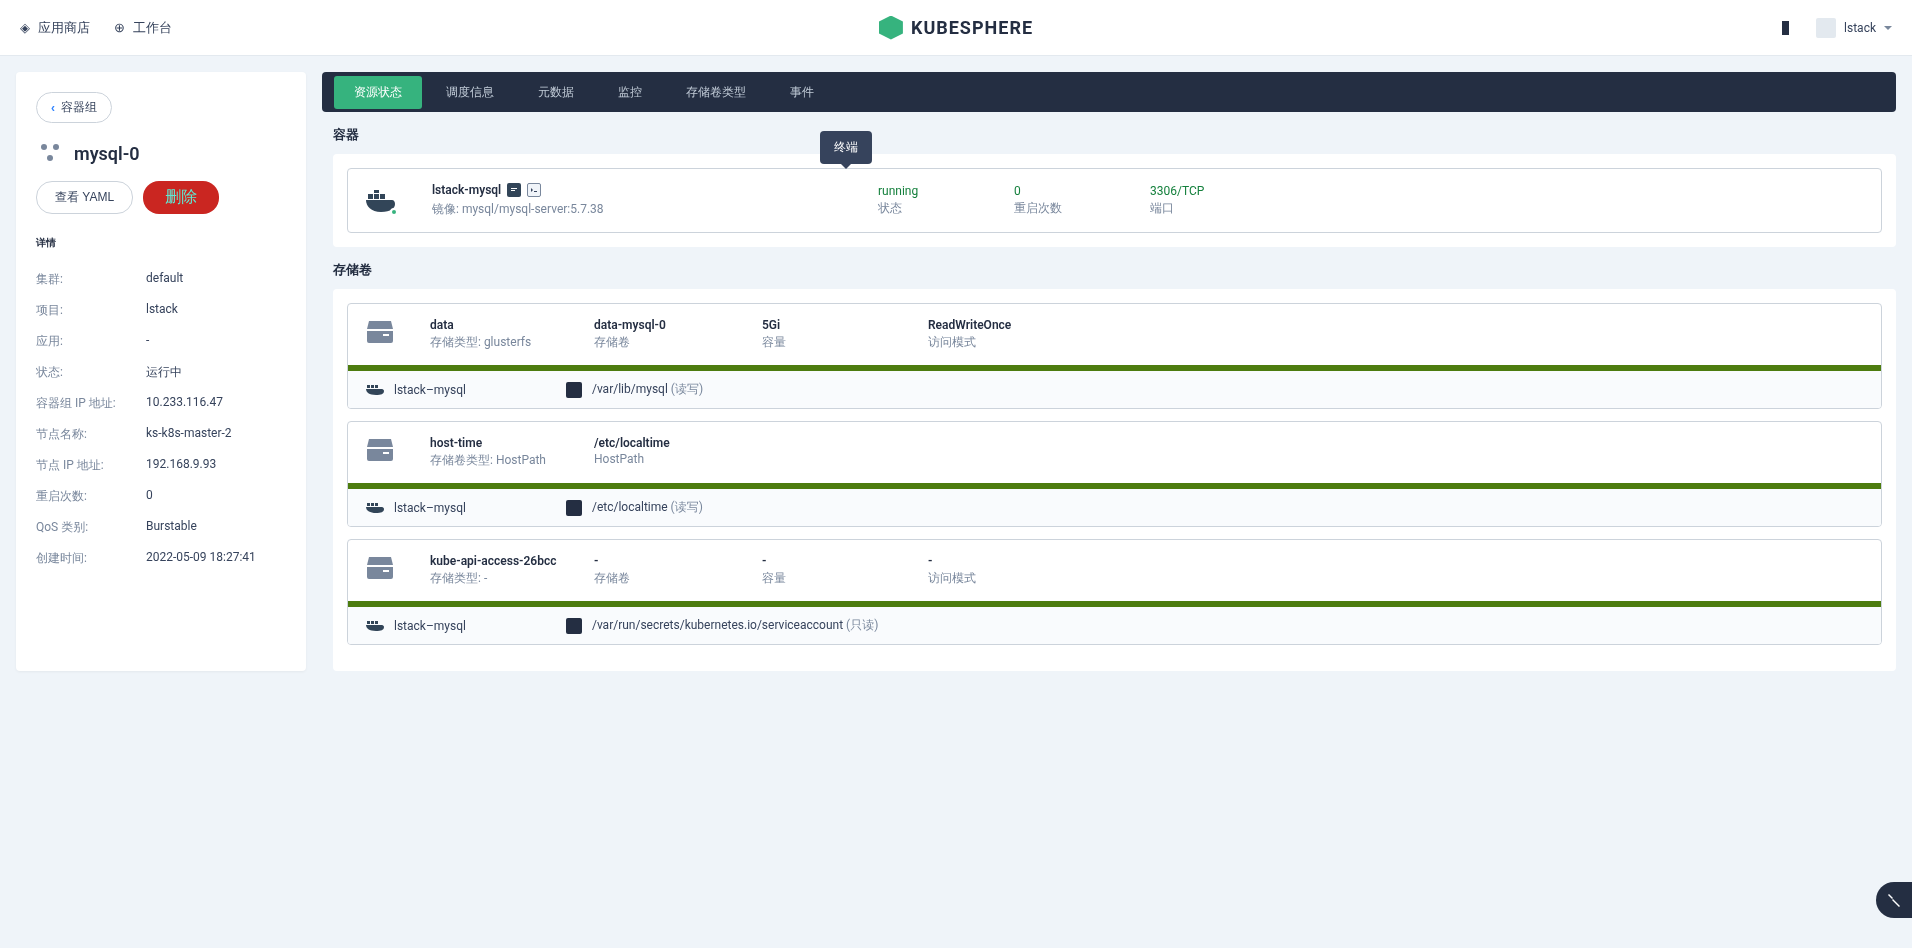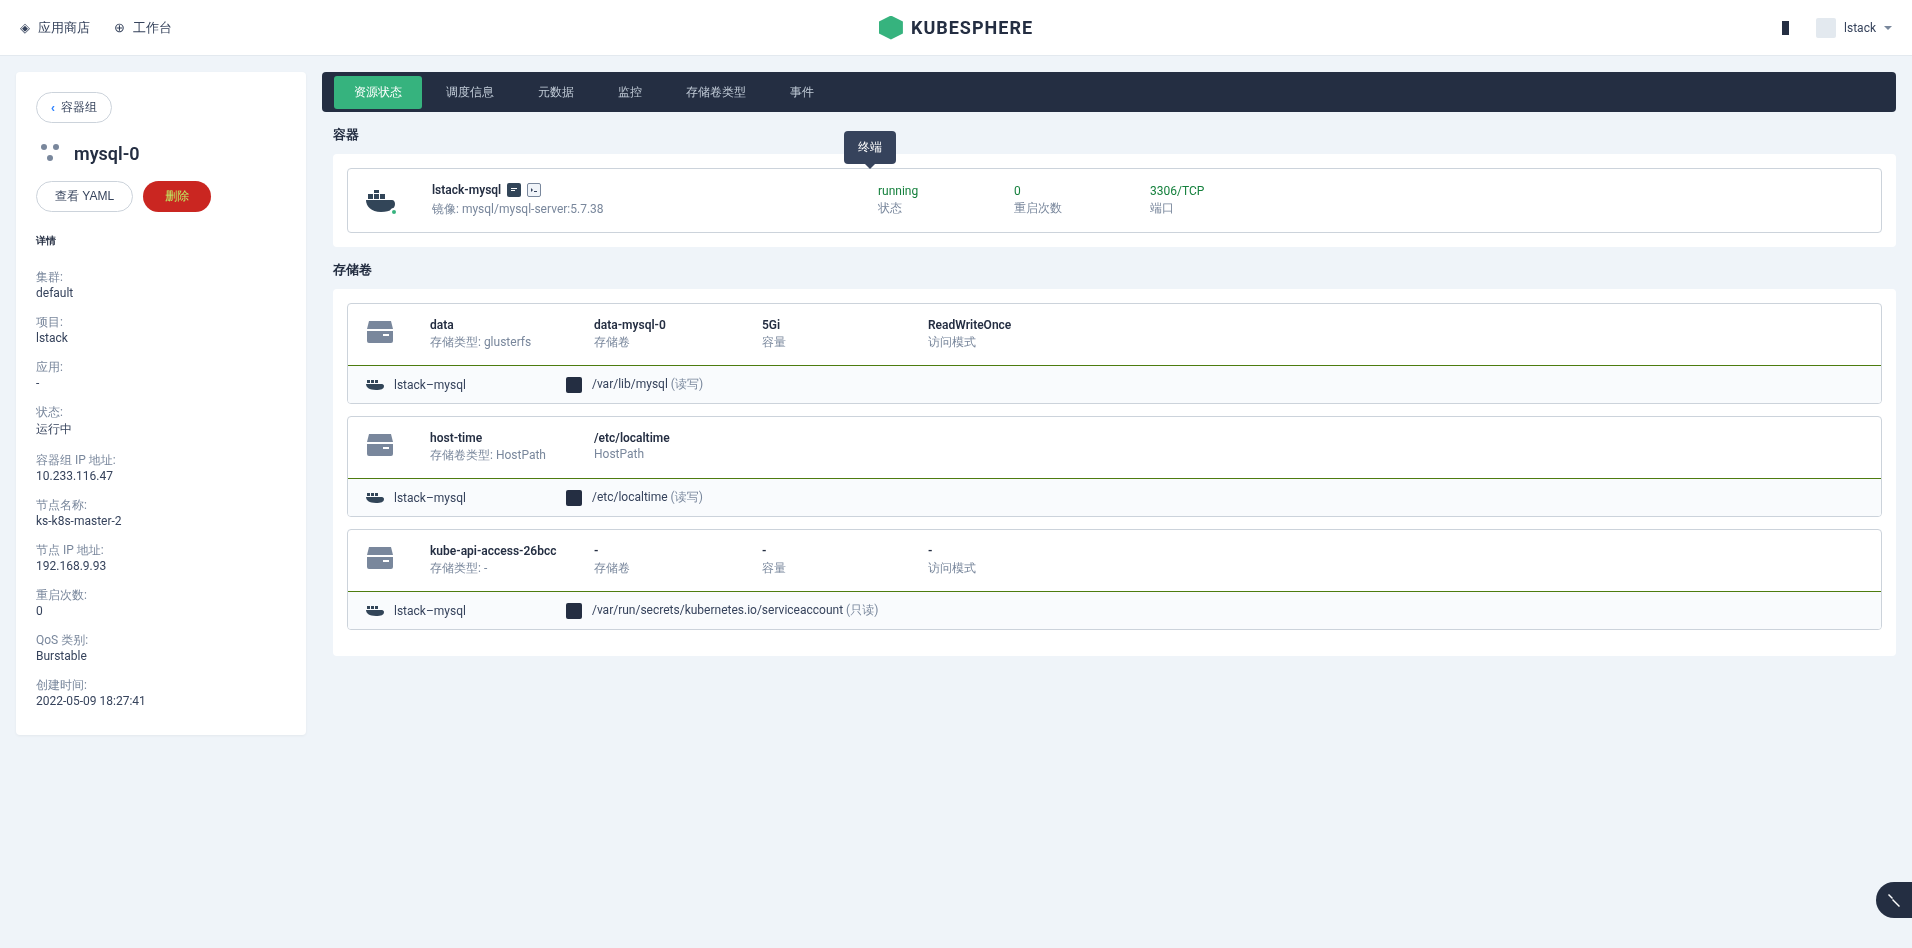--- a/index.html
+++ b/index.html
@@ -19,25 +19,25 @@
     
     .sidebar { width: 290px; background: #fff; border-radius: 4px; padding: 20px; box-shadow: 0 1px 3px rgba(0,0,0,0.05); }
     .back-btn { display: inline-flex; align-items: center; gap: 6px; padding: 6px 14px; border: 1px solid #ccd3db; border-radius: 16px; cursor: pointer; font-size: 12px; color: #36435c; background: #fff; }
     .back-btn .chevron { color: #3385ff; font-weight: bold; }
     .pod-title { margin-top: 16px; display: flex; align-items: center; gap: 10px; }
     .pod-icon { width: 28px; height: 28px; display: flex; align-items: center; justify-content: center; }
     .pod-icon svg { fill: #79879c; }
     .pod-name { font-size: 18px; font-weight: 600; color: #242e42; }
     .btn-row { margin-top: 14px; display: flex; gap: 10px; }
     .btn-outline { padding: 6px 18px; border: 1px solid #ccd3db; border-radius: 16px; cursor: pointer; background: #fff; font-size: 12px; color: #36435c; }
-    .btn-danger { padding: 6px 22px; border: none; border-radius: 16px; cursor: pointer; background: #ca2621; color: #bef264; font-size: 12px; }
+    .btn-danger { padding: 6px 22px; border: none; border-radius: 16px; cursor: pointer; background: #ca2621; color: #5eead4; font-size: 16px; }
     
     .section-title { margin-top: 22px; font-size: 10px; font-weight: 600; color: #242e42; }
     .detail-list { margin-top: 14px; }
-    .detail-row { display: flex; padding: 7px 0; font-size: 12px; flex-direction: column; }
+    .detail-row { display: flex; padding: 7px 0; font-size: 12px; }
     .detail-label { width: 110px; color: #79879c; }
     .detail-value { color: #36435c; }
     
     .content { flex: 1; }
     .tabs { background: #242e42; border-radius: 4px; display: flex; height: 40px; align-items: center; padding: 0 12px; gap: 4px; }
     .tab { padding: 8px 20px; color: #c1cbd7; font-size: 12px; cursor: pointer; border-radius: 3px; text-align: center; }
     .tab.active { background: #36b37e; color: #fff; font-weight: 500; }
     
     .content-section { margin-top: 14px; margin-left: 11px; }
     .section-label { font-size: 13px; font-weight: 600; color: #242e42; margin-bottom: 10px; }
@@ -50,34 +50,34 @@
     .container-info { flex: 0 0 410px; }
     .container-name-row { display: flex; align-items: center; gap: 6px; }
     .container-name { font-size: 12px; font-weight: 600; color: #242e42; }
     .small-icon-box { width: 14px; height: 14px; background: #324558; border-radius: 2px; cursor: pointer; display: inline-flex; align-items: center; justify-content: center; position: relative; }
     .image-line { margin-top: 4px; font-size: 12px; color: #79879c; }
     .image-line .image-val { color: #79879c; }
     .stat-col { flex: 0 0 100px; }
     .stat-val { font-size: 12px; font-weight: 400; color: #15803d; }
     .stat-label { font-size: 12px; color: #79879c; margin-top: 2px; }
     
-    .tooltip { position: absolute; background: #36435c; color: #fff; padding: 8px 14px; border-radius: 4px; font-size: 12px; top: -38px; left: 496px; }
+    .tooltip { position: absolute; background: #36435c; color: #fff; padding: 8px 14px; border-radius: 4px; font-size: 12px; top: -38px; left: 472px; }
     .tooltip::after { content: ''; position: absolute; bottom: -5px; left: 50%; transform: translateX(-50%); border: 5px solid transparent; border-top-color: #36435c; border-bottom: none; }
     
     .volume-card { border: 1px solid #ccd3db; border-radius: 4px; margin-bottom: 12px; overflow: hidden; }
     .volume-header { padding: 14px 18px; display: flex; align-items: flex-start; gap: 36px; }
     .volume-icon { width: 28px; height: 28px; display: flex; align-items: center; justify-content: center; }
     .volume-icon svg { fill: #79879c; }
     .vol-col1 { flex: 0 0 128px; }
     .vol-col2 { flex: 0 0 132px; }
     .vol-col3 { flex: 0 0 130px; }
     .vol-col4 { flex: 0 0 150px; }
     .vol-name { font-size: 12px; font-weight: 600; color: #242e42; }
     .vol-sub { font-size: 12px; color: #79879c; margin-top: 2px; }
-    .volume-mount { background: #f9fbfd; border-top: 1px solid #4d7c0f; padding: 10px 18px; display: flex; align-items: center; gap: 100px; }
+    .volume-mount { background: #f9fbfd; border-top: 6px solid #4d7c0f; padding: 10px 18px; display: flex; align-items: center; gap: 100px; }
     .mount-left { display: flex; align-items: center; gap: 10px; }
     .mount-right { display: flex; align-items: center; gap: 10px; }
     .whale-icon { width: 18px; height: 14px; display: inline-flex; }
     .whale-icon svg { fill: #324558; }
     .mount-icon { width: 16px; height: 16px; background: #242e42; border-radius: 2px; display: inline-flex; }
     .mount-text { font-size: 12px; color: #36435c; }
     .mount-mode { color: #79879c; }
     
     .fab { position: fixed; right: 0; bottom: 30px; width: 36px; height: 36px; background: #242e42; border-radius: 50% 0 0 50%; display: flex; align-items: center; justify-content: center; color: #fff; cursor: pointer; border: none; }
     

